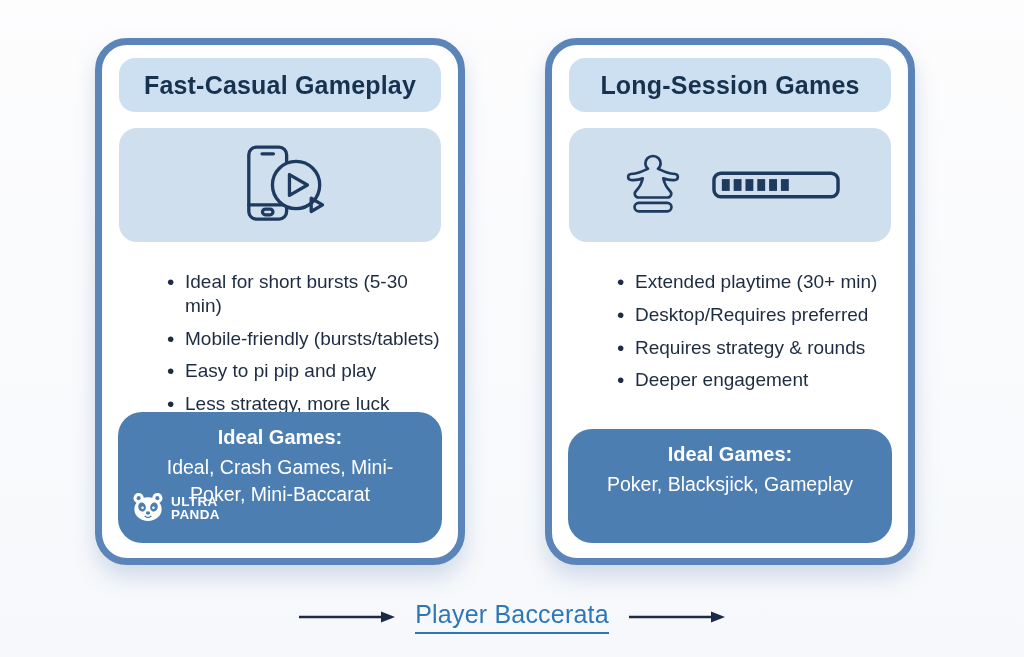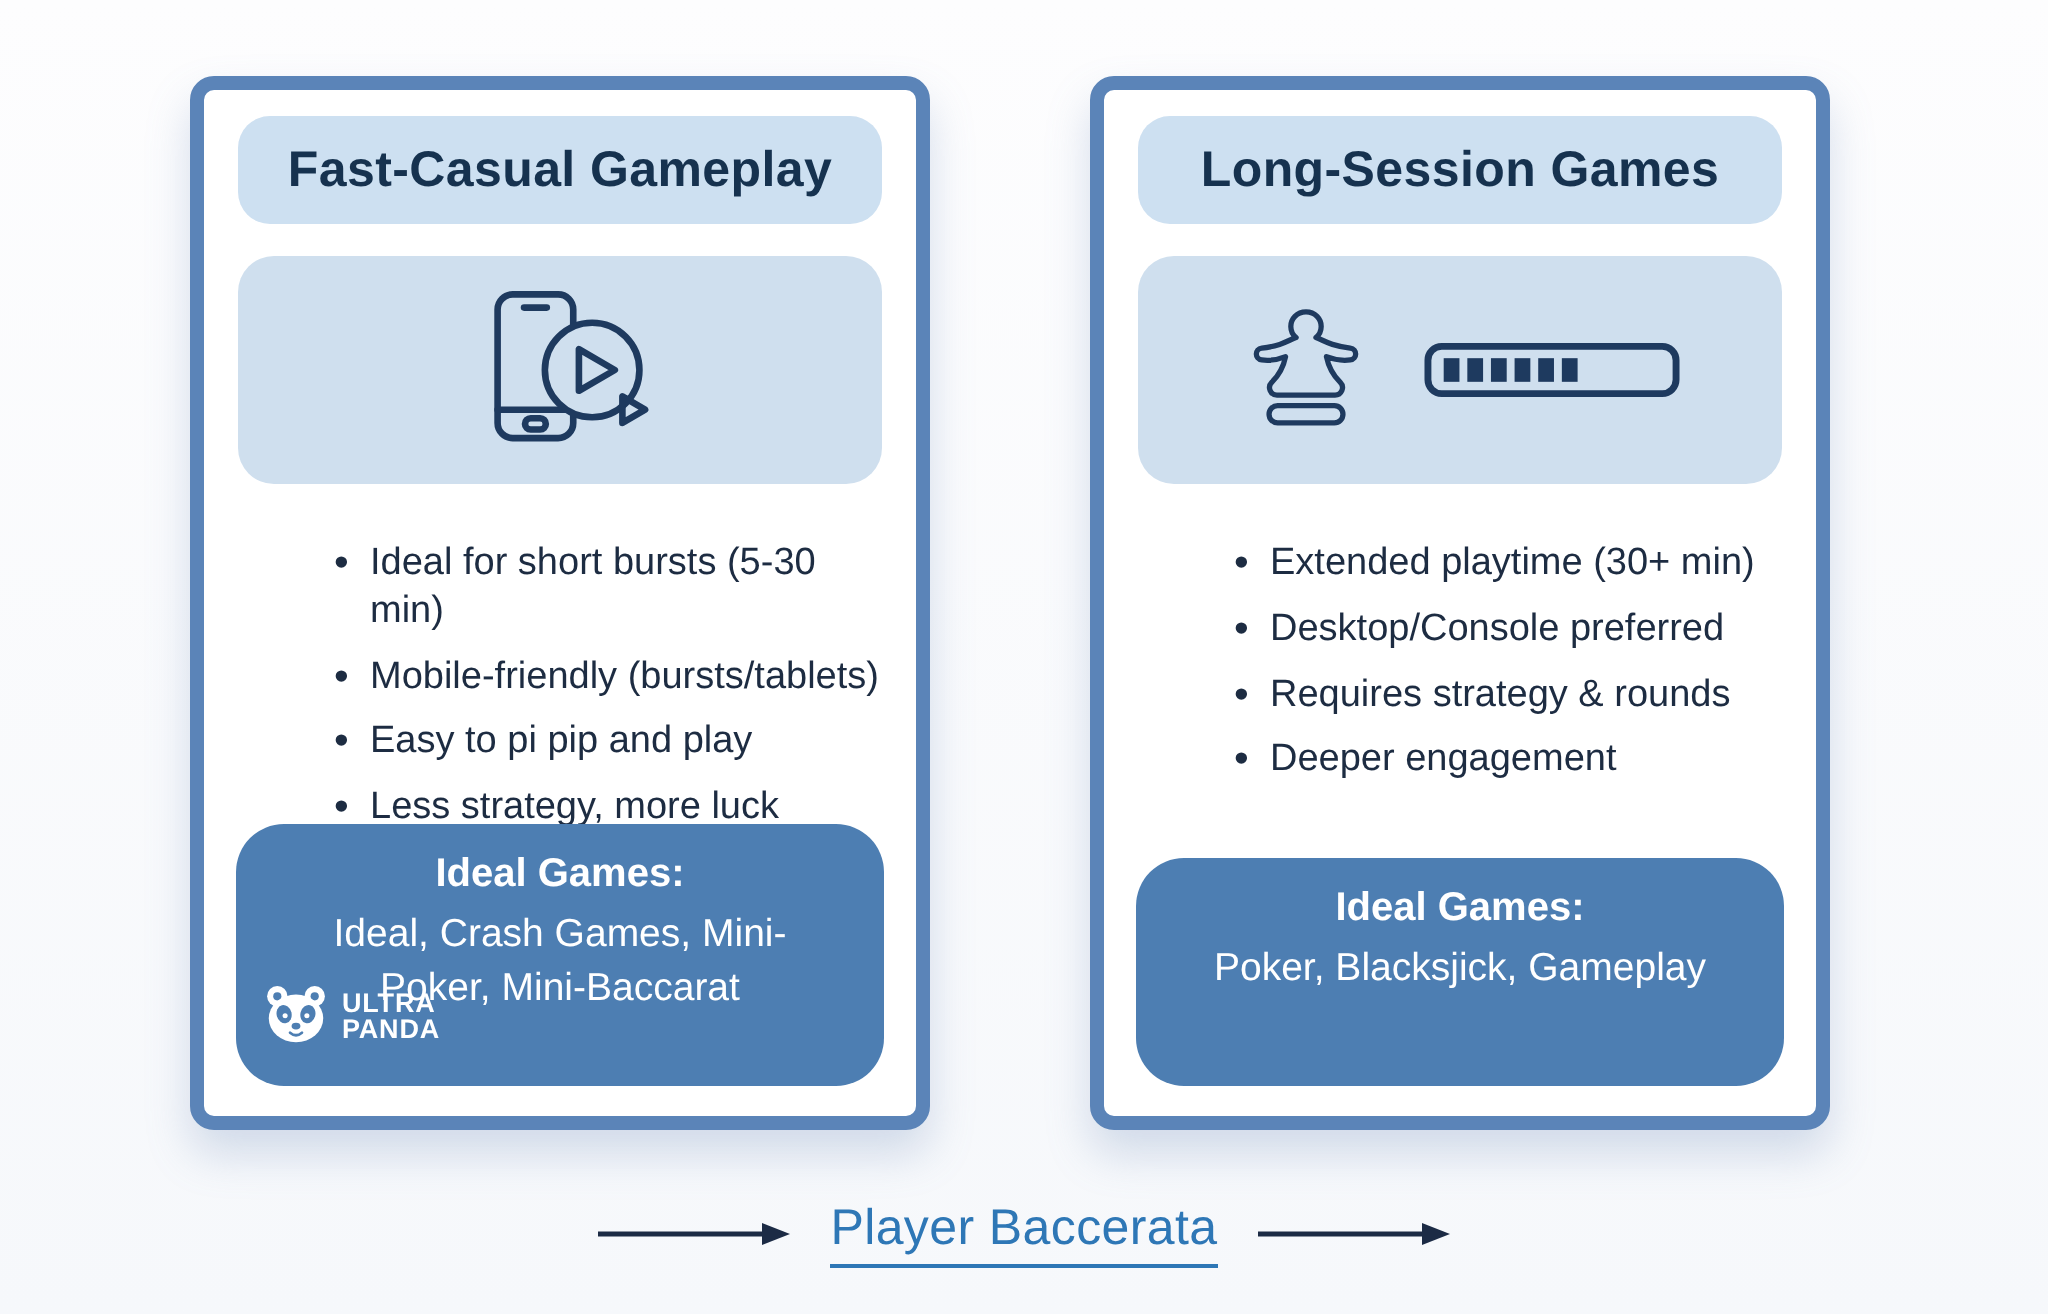--- a/index.html
+++ b/index.html
@@ -5,21 +5,21 @@
   html,body{margin:0;padding:0;}
   body{
     width:1024px;height:657px;overflow:hidden;
     font-family:"Liberation Sans",sans-serif;
     background:linear-gradient(180deg,#fdfdfe 0%,#f6f8fb 100%);
   }
   .stage{position:relative;width:1024px;height:657px;}
 
   .card{
     position:absolute;top:38px;width:356px;height:513px;
-    background:#ffffff;border:7px solid #5b84b8;border-radius:12px;
+    background:#ffffff;border:7px solid #5b84b8;border-radius:32px;
     box-shadow:0 12px 22px rgba(110,140,185,.28);
   }
   .card-left{left:95px;}
   .card-right{left:545px;}
 
   .title-pill{
     margin:13px 17px 0;height:54px;background:#cde0f1;border-radius:16px;
     display:flex;align-items:center;justify-content:center;
     color:#16324f;font-size:25px;font-weight:700;letter-spacing:.2px;
   }
@@ -133,21 +133,21 @@
           <rect x="34" y="9" width="8" height="12"></rect>
           <rect x="46" y="9" width="8" height="12"></rect>
           <rect x="58" y="9" width="8" height="12"></rect>
           <rect x="70" y="9" width="8" height="12"></rect>
         </g>
       </svg>
     </div>
 
     <ul class="bullets">
       <li><span>Extended playtime (30+ min)</span></li>
-      <li><span>Desktop/Console preferred</span></li>
+      <li><span>Desktop/Requires preferred</span></li>
       <li><span>Requires strategy &amp; rounds</span></li>
       <li><span>Deeper engagement</span></li>
     </ul>
 
     <div class="ideal-panel">
       <div class="ideal-heading">Ideal Games:</div>
       <div class="ideal-games">Poker, Blacksjick, Gameplay</div>
     </div>
   </section>
 

